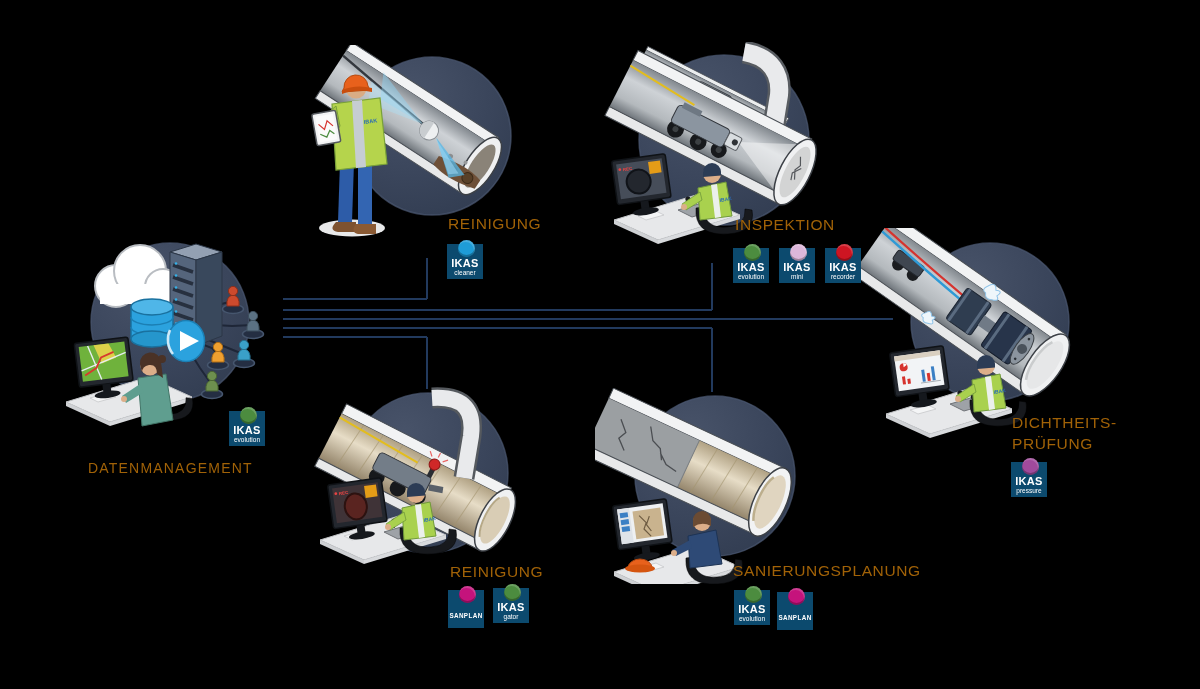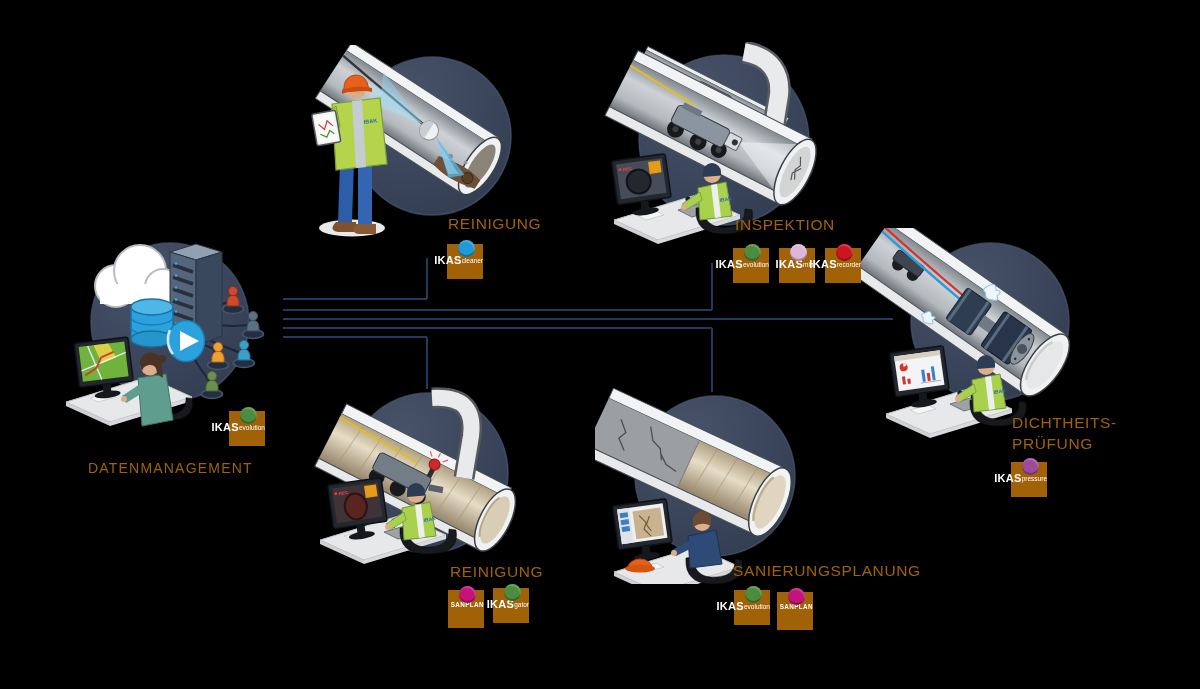--- a/index.html
+++ b/index.html
@@ -5,22 +5,22 @@
   html,body{margin:0;padding:0}
   body{width:1200px;height:689px;background:#000;overflow:hidden;font-family:"Liberation Sans",sans-serif}
   .canvas{position:relative;width:1200px;height:689px}
   .abs{position:absolute;left:0;top:0}
   .scene{position:absolute;pointer-events:none}
   .slabel{position:absolute;font-weight:400;font-size:15.5px;line-height:21px;color:#a16207;letter-spacing:.6px;white-space:nowrap}
   .slabel.big{font-size:14px;letter-spacing:1.2px}
   .badge{position:absolute;width:36px;text-align:center}
   .badge .dot{position:absolute;left:50%;top:0;width:17px;height:17px;margin-left:-7.5px;border-radius:50%;z-index:2;
               box-shadow:inset -1px 2px 0 rgba(255,255,255,.18), inset 0 -2px 0 rgba(0,0,0,.28)}
-  .badge .bod{position:relative;display:flex;justify-content:flex-end;align-items:center;
-              margin-top:4px;height:33px;background:#a16207;padding-bottom:2px;z-index:1}
+  .badge .bod{position:relative;display:flex;flex-direction:column;justify-content:flex-end;align-items:center;
+              margin-top:4px;height:33px;background:#0c4a6e;padding-bottom:2px;z-index:1}
   .badge .t{color:#fff;font-weight:700;font-size:11px;line-height:11px;letter-spacing:.3px}
   .badge .s{color:#fff;font-size:6.5px;line-height:8px;font-style:normal}
   .badge.sanplan .bod{height:29px;padding-bottom:9px}
   .badge.sanplan .t{font-size:6.3px;line-height:7px;letter-spacing:.4px}
 </style>
 </head>
 <body style="background: rgb(0, 0, 0);">
 
 <div class="canvas">
 

